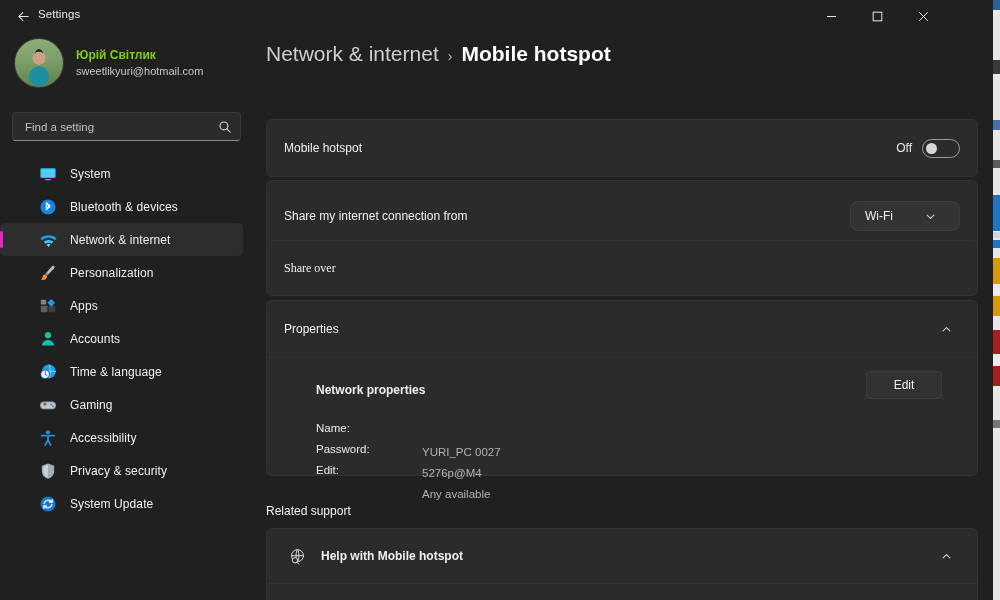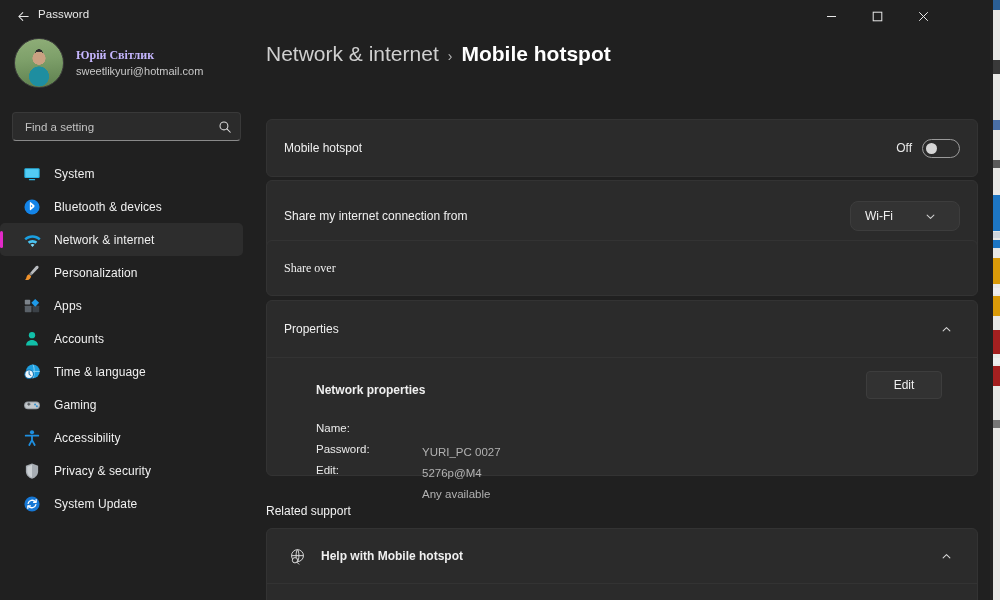--- a/index.html
+++ b/index.html
@@ -77,21 +77,21 @@
     width: 50px; height: 50px; border-radius: 50%;
     background:
       radial-gradient(circle at 50% 78%, #1e8ea0 0 22%, rgba(30,142,160,0) 23%),
       radial-gradient(circle at 50% 40%, #caa182 0 17%, rgba(202,161,130,0) 18%),
       radial-gradient(ellipse at 50% 33%, #2b2b2b 0 12%, rgba(43,43,43,0) 13%),
       linear-gradient(175deg, #8fae78 0%, #7ea06a 42%, #5d7f4e 100%);
     border: 1px solid #3a3a3a;
     flex: none;
   }
   #profile-text { margin-left: 12px; }
-  #profile-name { font-size: 12px; color: #c4b5fd; font-weight: 700; line-height: 16px; font-family: Liberation Serif, serif; }
+  #profile-name { font-size: 12px; color: #84cc16; font-weight: 700; line-height: 16px; }
   #profile-email { font-size: 11px; color: #c8c8c8; line-height: 15px; margin-top: 1px; }
 
   #search-box {
     position: absolute; left: 12px; top: 80px;
     width: 229px; height: 29px;
     background: #2b2b2b;
     border: 1px solid #393939;
     border-bottom: 1px solid #8a8a8a;
     border-radius: 4px;
     display: flex; align-items: center;
@@ -104,21 +104,21 @@
   }
   #search-input::placeholder { color: #c2c2c2; }
   #search-icon { width: 30px; display: flex; align-items: center; justify-content: center; color: #dcdcdc; }
 
   #nav { position: absolute; left: 0; top: 125px; width: 253px; }
   .nav-item {
     position: relative;
     height: 33px; margin: 0 10px 0 0;
     display: flex; align-items: center;
     border-radius: 5px;
-    padding-left: 20px;
+    padding-left: 36px;
   }
   .nav-item.selected { background: #2d2d2d; }
   .nav-item.selected::before {
     content: ""; position: absolute; left: 0; top: 8px;
     width: 3px; height: 17px; border-radius: 2px;
     background: #e229c8;
   }
   .nav-icon {
     width: 24px; height: 20px; flex: none;
     display: flex; align-items: center; justify-content: center;
@@ -226,21 +226,21 @@
 </div>
 
 <div id="window">
 
   <div id="titlebar">
     <div id="back-button">
       <svg width="15" height="15" viewBox="0 0 16 16" fill="none" stroke="currentColor" stroke-width="1.1">
         <path d="M13 8H3M3 8l4.2-4.2M3 8l4.2 4.2" stroke-linecap="round" stroke-linejoin="round"></path>
       </svg>
     </div>
-    <div id="app-title">Password</div>
+    <div id="app-title">Settings</div>
 
     <div class="wc-btn" id="wc-min">
       <svg width="11" height="11" viewBox="0 0 11 11">
           <path d="M1 5.5h9" stroke="currentColor" stroke-width="1"></path>
         </svg>
     </div>
     <div class="wc-btn" id="wc-max">
       <svg width="11" height="11" viewBox="0 0 11 11">
           <rect x="1.2" y="1.2" width="8.6" height="8.6" fill="none" stroke="currentColor" stroke-width="1"></rect>
         </svg>

